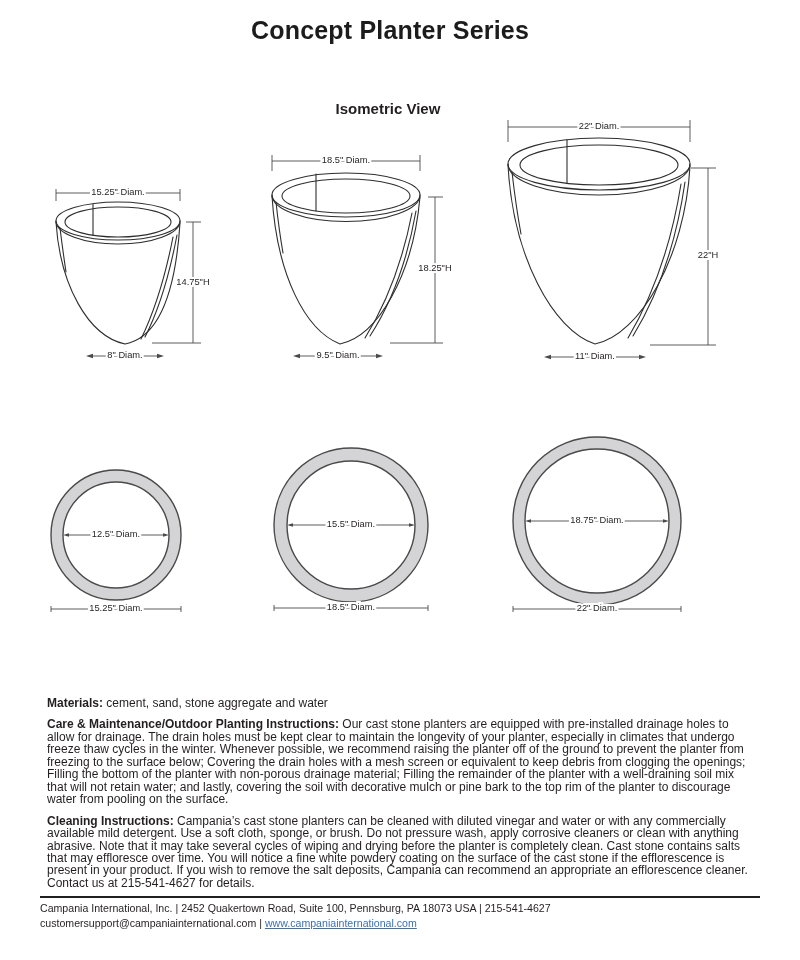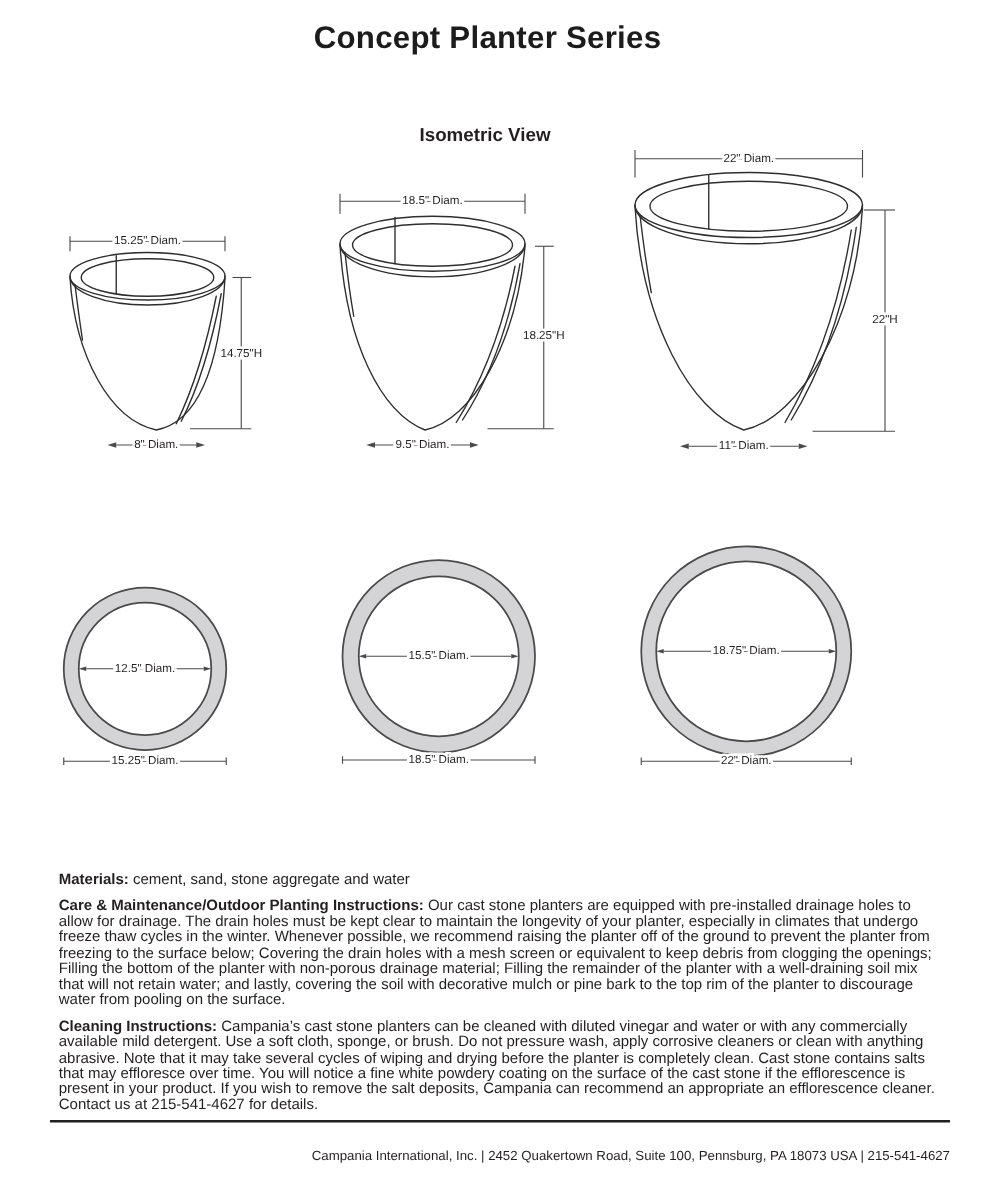--- a/index.html
+++ b/index.html
@@ -29,22 +29,22 @@
     text-anchor:middle; dominant-baseline:middle;
   }
   .textblock {
     position:absolute; left:47px; top:649px; width:709px;
     font-size:12px; line-height:12.45px;margin-top:48px;
   }
   .textblock p { margin:0 0 9px 0; }
   .textblock b { font-weight:bold; }
   .footer {
     position:absolute; top:896px; left:40px; right:40px;
-    border-top:2px solid #1f1f1f; padding-top:20px;
-    text-align:right; font-size:10.6px; line-height:15px; color:#231f20;
+    border-top:2px solid #1f1f1f; padding-top:3px;
+    text-align:left; font-size:10.6px; line-height:15px; color:#231f20;
   }
   .footer a { color:#3a70b4; text-decoration:underline; cursor:pointer; }
 </style>
 </head>
 <body>
 
 <div class="page">
 
   <h1 class="title">Concept Planter Series</h1>
 
@@ -196,15 +196,18 @@
   </svg>
 
   <div class="textblock">
     <p><b>Materials:</b><span> cement, sand, stone aggregate and water</span></p>
     <p><b>Care &amp; Maintenance/Outdoor Planting Instructions:</b><span> Our cast stone planters are equipped with pre-installed drainage holes to allow for drainage. The drain holes must be kept clear to maintain the longevity of your planter, especially in climates that undergo freeze thaw cycles in the winter.  Whenever possible, we recommend raising the planter off of the ground to prevent the planter from freezing to the surface below; Covering the drain holes with a mesh screen or equivalent to keep debris from clogging the openings; Filling the bottom of the planter with non-porous drainage material; Filling the remainder of the planter with a well-draining soil mix that will not retain water; and lastly, covering the soil with decorative mulch or pine bark to the top rim of the planter to discourage water from pooling on the surface.</span></p>
     <p><b>Cleaning Instructions:</b><span> Campania’s cast stone planters can be cleaned with diluted vinegar and water or with any commercially available mild detergent. Use a soft cloth, sponge, or brush. Do not pressure wash, apply corrosive cleaners or clean with anything abrasive. Note that it may take several cycles of wiping and drying before the planter is completely clean. Cast stone contains salts that may effloresce over time. You will notice a fine white powdery coating on the surface of the cast stone if the efflorescence is present in your product. If you wish to remove the salt deposits, Campania can recommend an appropriate an efflorescence cleaner. Contact us at 215-541-4627 for details.</span></p>
   </div>
 
   <div class="footer">
     <div>Campania International, Inc. | 2452 Quakertown Road, Suite 100, Pennsburg, PA 18073 USA | 215-541-4627</div>
+    <div>
+      <span>customersupport@campaniainternational.com</span><span> | </span><a href="#">www.campaniainternational.com</a>
+    </div>
   </div>
 
 </div>
 
 </body></html>

